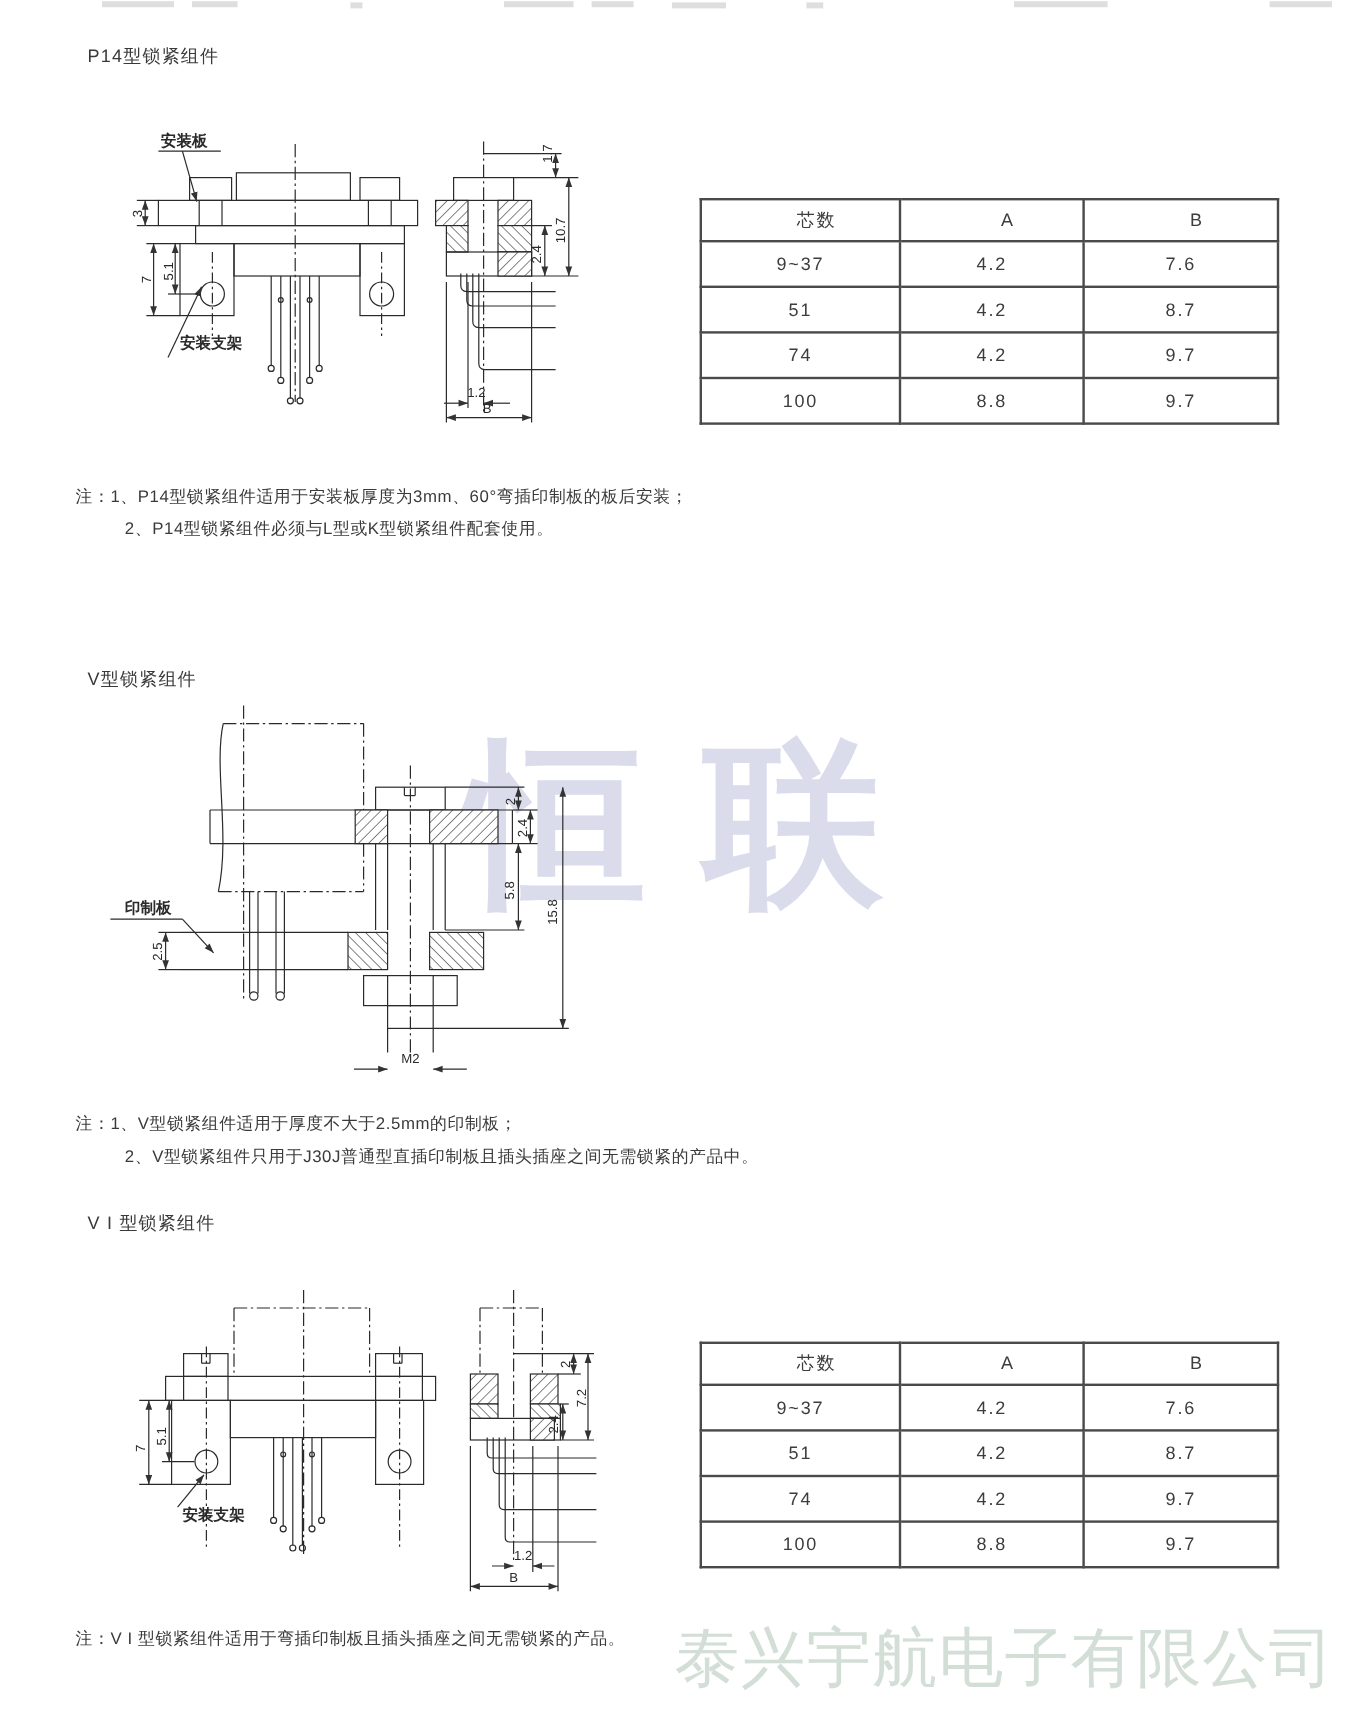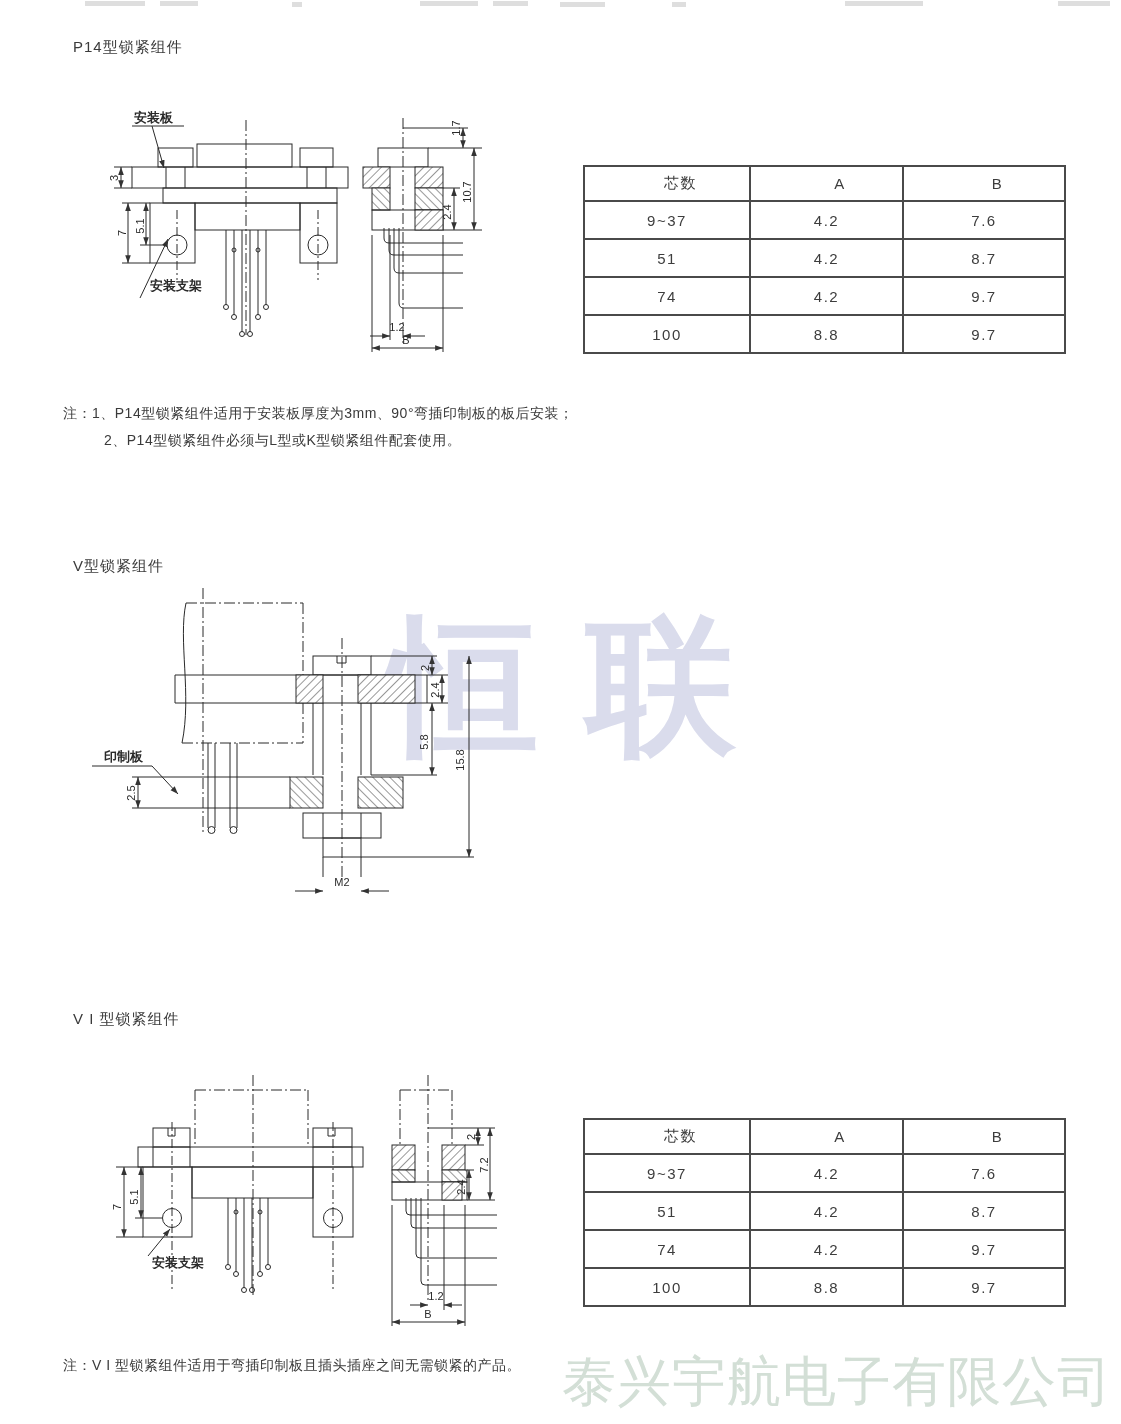--- a/index.html
+++ b/index.html
@@ -169,21 +169,21 @@
       <td>9.7</td>
     </tr>
     <tr>
       <td>100</td>
       <td>8.8</td>
       <td>9.7</td>
     </tr>
   </tbody>
     </table>
 
-  <div class="abs note" style="left:63px;top:405px;">注：1、P14型锁紧组件适用于安装板厚度为3mm、90°弯插印制板的板后安装；</div>
+  <div class="abs note" style="left:63px;top:405px;">注：1、P14型锁紧组件适用于安装板厚度为3mm、60°弯插印制板的板后安装；</div>
   <div class="abs note" style="left:104px;top:432px;">2、P14型锁紧组件必须与L型或K型锁紧组件配套使用。</div>
 
   <div class="abs heading" style="left:73px;top:518px;margin-top:39px;">V型锁紧组件</div>
 
   <svg class="abs" style="left:90px;top:580px;" width="420" height="330" viewBox="0 0 420 330">
     <defs>
       <pattern id="hA2" width="6" height="6" patternUnits="userSpaceOnUse" patternTransform="rotate(45)">
         <rect width="6" height="6" fill="#fff"></rect>
           <line x1="0" y1="0" x2="0" y2="6" stroke="#444" stroke-width="1.1"></line>
       </pattern>
@@ -260,20 +260,22 @@
       <text x="14" y="181" font-size="13" font-weight="bold">印制板</text>
       <text x="42" y="216" text-anchor="middle" transform="rotate(-90 42 213)">2.5</text>
       <text x="336" y="91" text-anchor="middle" transform="rotate(-90 336 88)">2</text>
       <text x="346" y="113" text-anchor="middle" transform="rotate(-90 346 110)">2.4</text>
       <text x="335" y="165" text-anchor="middle" transform="rotate(-90 335 162)">5.8</text>
       <text x="371" y="183" text-anchor="middle" transform="rotate(-90 371 180)">15.8</text>
       <text x="252" y="306" text-anchor="middle">M2</text>
     </g>
   </svg>
 
+  <div class="abs note" style="left:63px;top:928px;">注：1、V型锁紧组件适用于厚度不大于2.5mm的印制板；</div>
+  <div class="abs note" style="left:104px;top:955px;">2、V型锁紧组件只用于J30J普通型直插印制板且插头插座之间无需锁紧的产品中。</div>
 
   <div class="abs heading" style="left:73px;top:1010px;">V I 型锁紧组件</div>
 
   <svg class="abs" style="left:100px;top:1060px;" width="400" height="280" viewBox="0 0 400 280">
     <defs>
       <pattern id="hA3" width="6" height="6" patternUnits="userSpaceOnUse" patternTransform="rotate(45)">
         <rect width="6" height="6" fill="#fff"></rect>
           <line x1="0" y1="0" x2="0" y2="6" stroke="#444" stroke-width="1.1"></line>
       </pattern>
       <pattern id="hB3" width="6" height="6" patternUnits="userSpaceOnUse" patternTransform="rotate(-45)">

